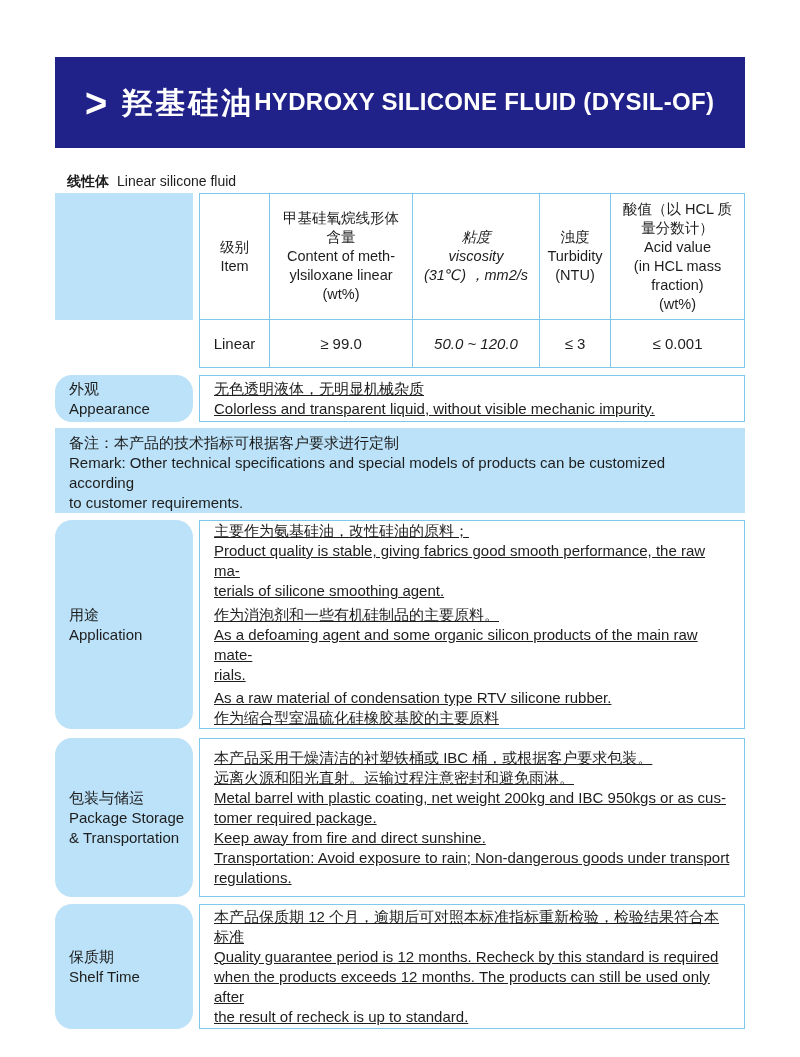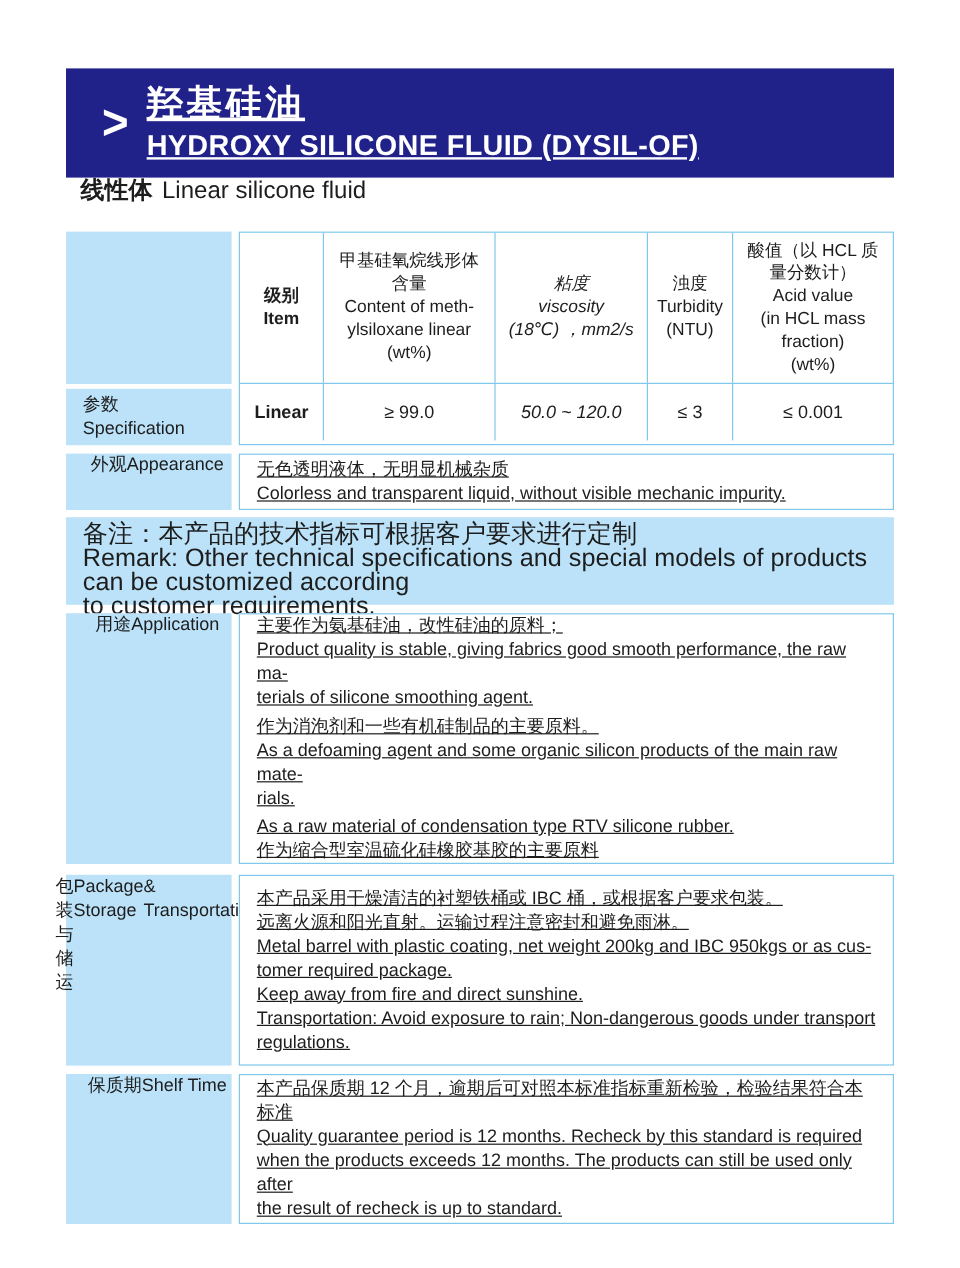--- a/index.html
+++ b/index.html
@@ -9,26 +9,26 @@
     --text:#1d1d1d;
   }
   html,body{margin:0;padding:0;}
   body{background:#ffffff;font-family:"Liberation Sans","DejaVu Sans",sans-serif;color:var(--text);}
   .page{position:relative;width:800px;height:1057px;background:#ffffff;overflow:hidden;}
 
   
   .banner{position:absolute;left:55px;top:57px;width:690px;height:91px;background:var(--banner-bg);
           color:#ffffff;display:flex;align-items:center;box-sizing:border-box;}
   .chev{margin-left:30px;font-size:38px;font-weight:600;line-height:1;transform:scaleY(1.08);}
-  .titles{margin-left:15px;display:flex;flex-direction:column;text-decoration:underline;}
+  .titles{margin-left:15px;display:flex;}
   .t-cn{font-size:30px;font-weight:700;letter-spacing:3px;line-height:36px;}
   .t-en{font-size:24px;font-weight:700;line-height:30px;margin-top:2px;letter-spacing:0.3px;}
 
   
-  .subtitle{position:absolute;left:67px;top:150px;font-size:20px;line-height:19px;}
+  .subtitle{position:absolute;left:67px;top:172px;font-size:14px;line-height:19px;}
   .subtitle .cn{font-weight:700;margin-right:8px;}
   .subtitle .en{font-weight:400;}
 
   
   .content{position:absolute;left:55px;top:193px;width:690px;}
 
   .gutter{width:6px;flex:0 0 6px;}
 
   
   .tableA{display:flex;}
@@ -39,38 +39,38 @@
   .lbl-s{height:47px;display:flex;flex-direction:column;justify-content:center;
          padding-left:14px;box-sizing:border-box;font-size:15px;}
   .gridA{flex:1;border:1px solid var(--border);box-sizing:border-box;background:#ffffff;}
   .hrow{display:flex;height:126px;border-bottom:1px solid var(--border);box-sizing:border-box;}
   .vrow{display:flex;height:47px;box-sizing:border-box;}
   .hc,.vc{display:flex;flex-direction:column;justify-content:center;align-items:center;
           text-align:center;box-sizing:border-box;border-right:1px solid var(--border);padding:2px 4px;}
   .hc{font-size:14.5px;}
   .hc .line{line-height:19px;}
   .vc{font-size:15px;}
-  .w-item{width:70px;flex:0 0 70px;font-weight:bold;}
+  .w-item{width:70px;flex:0 0 70px;}
   .w-content{width:143px;flex:0 0 143px;}
   .w-visc{width:127px;flex:0 0 127px;font-style:italic;}
   .w-turb{width:71px;flex:0 0 71px;}
   .w-acid{flex:1;border-right:none;}
 
   
   .sect{display:flex;}
-  .slbl{width:138px;flex:0 0 138px;background:var(--cell-bg);display:flex;flex-direction:row;
-        justify-content:center;padding-left:14px;box-sizing:border-box;font-size:15px;}
+  .slbl{width:138px;flex:0 0 138px;background:var(--cell-bg);display:flex;flex-direction:column;
+        justify-content:center;padding-left:14px;box-sizing:border-box;font-size:15px;border-radius:17px;}
   .scnt{flex:1;border:1px solid var(--border);box-sizing:border-box;background:#ffffff;
         display:flex;flex-direction:column;justify-content:center;padding:0 14px;font-size:15px;text-decoration:underline;}
   .line{line-height:20px;}
   .blankline{height:13px;}
 
   .sect-appearance{margin-top:7px;height:47px;}
-  .remark{margin-top:6px;height:73px;background:var(--cell-bg);box-sizing:border-box;
-          padding:5px 14px 0 14px;font-size:21px;}
+  .remark{margin-top:6px;height:85px;background:var(--cell-bg);box-sizing:border-box;
+          padding:5px 14px 0 14px;font-size:15px;}
   .sect-application{margin-top:7px;height:209px;}
   .sect-package{margin-top:9px;height:159px;}
   .sect-shelf{margin-top:7px;height:125px;}
 </style>
 </head>
 <body>
 
 <div class="page">
 
   <div class="banner">
@@ -84,43 +84,39 @@
   <div class="subtitle">
     <span class="cn">线性体</span><span class="en">Linear silicone fluid</span>
   </div>
 
   <div class="content">
 
     <div class="tableA">
       <div class="lblcol">
         <div class="lblcell lbl-h"></div>
         <div class="lblgap"></div>
-        <div class="lblcell lbl-s">
-            <div class="line">参数</div>
-            <div class="line">Specification</div>
-          </div>
       </div>
       <div class="gutter"></div>
       <div class="gridA">
         <div class="hrow">
           <div class="hc w-item">
               <div class="line">级别</div>
               <div class="line">Item</div>
             </div>
           <div class="hc w-content">
               <div class="line">甲基硅氧烷线形体</div>
               <div class="line">含量</div>
               <div class="line">Content of meth-</div>
               <div class="line">ylsiloxane linear</div>
               <div class="line">(wt%)</div>
             </div>
           <div class="hc w-visc">
               <div class="line">粘度</div>
               <div class="line">viscosity</div>
-              <div class="line">(18℃) ，mm2/s</div>
+              <div class="line">(31℃) ，mm2/s</div>
             </div>
           <div class="hc w-turb">
               <div class="line">浊度</div>
               <div class="line">Turbidity</div>
               <div class="line">(NTU)</div>
             </div>
           <div class="hc w-acid">
               <div class="line">酸值（以 HCL 质</div>
               <div class="line">量分数计）</div>
               <div class="line">Acid value</div>

